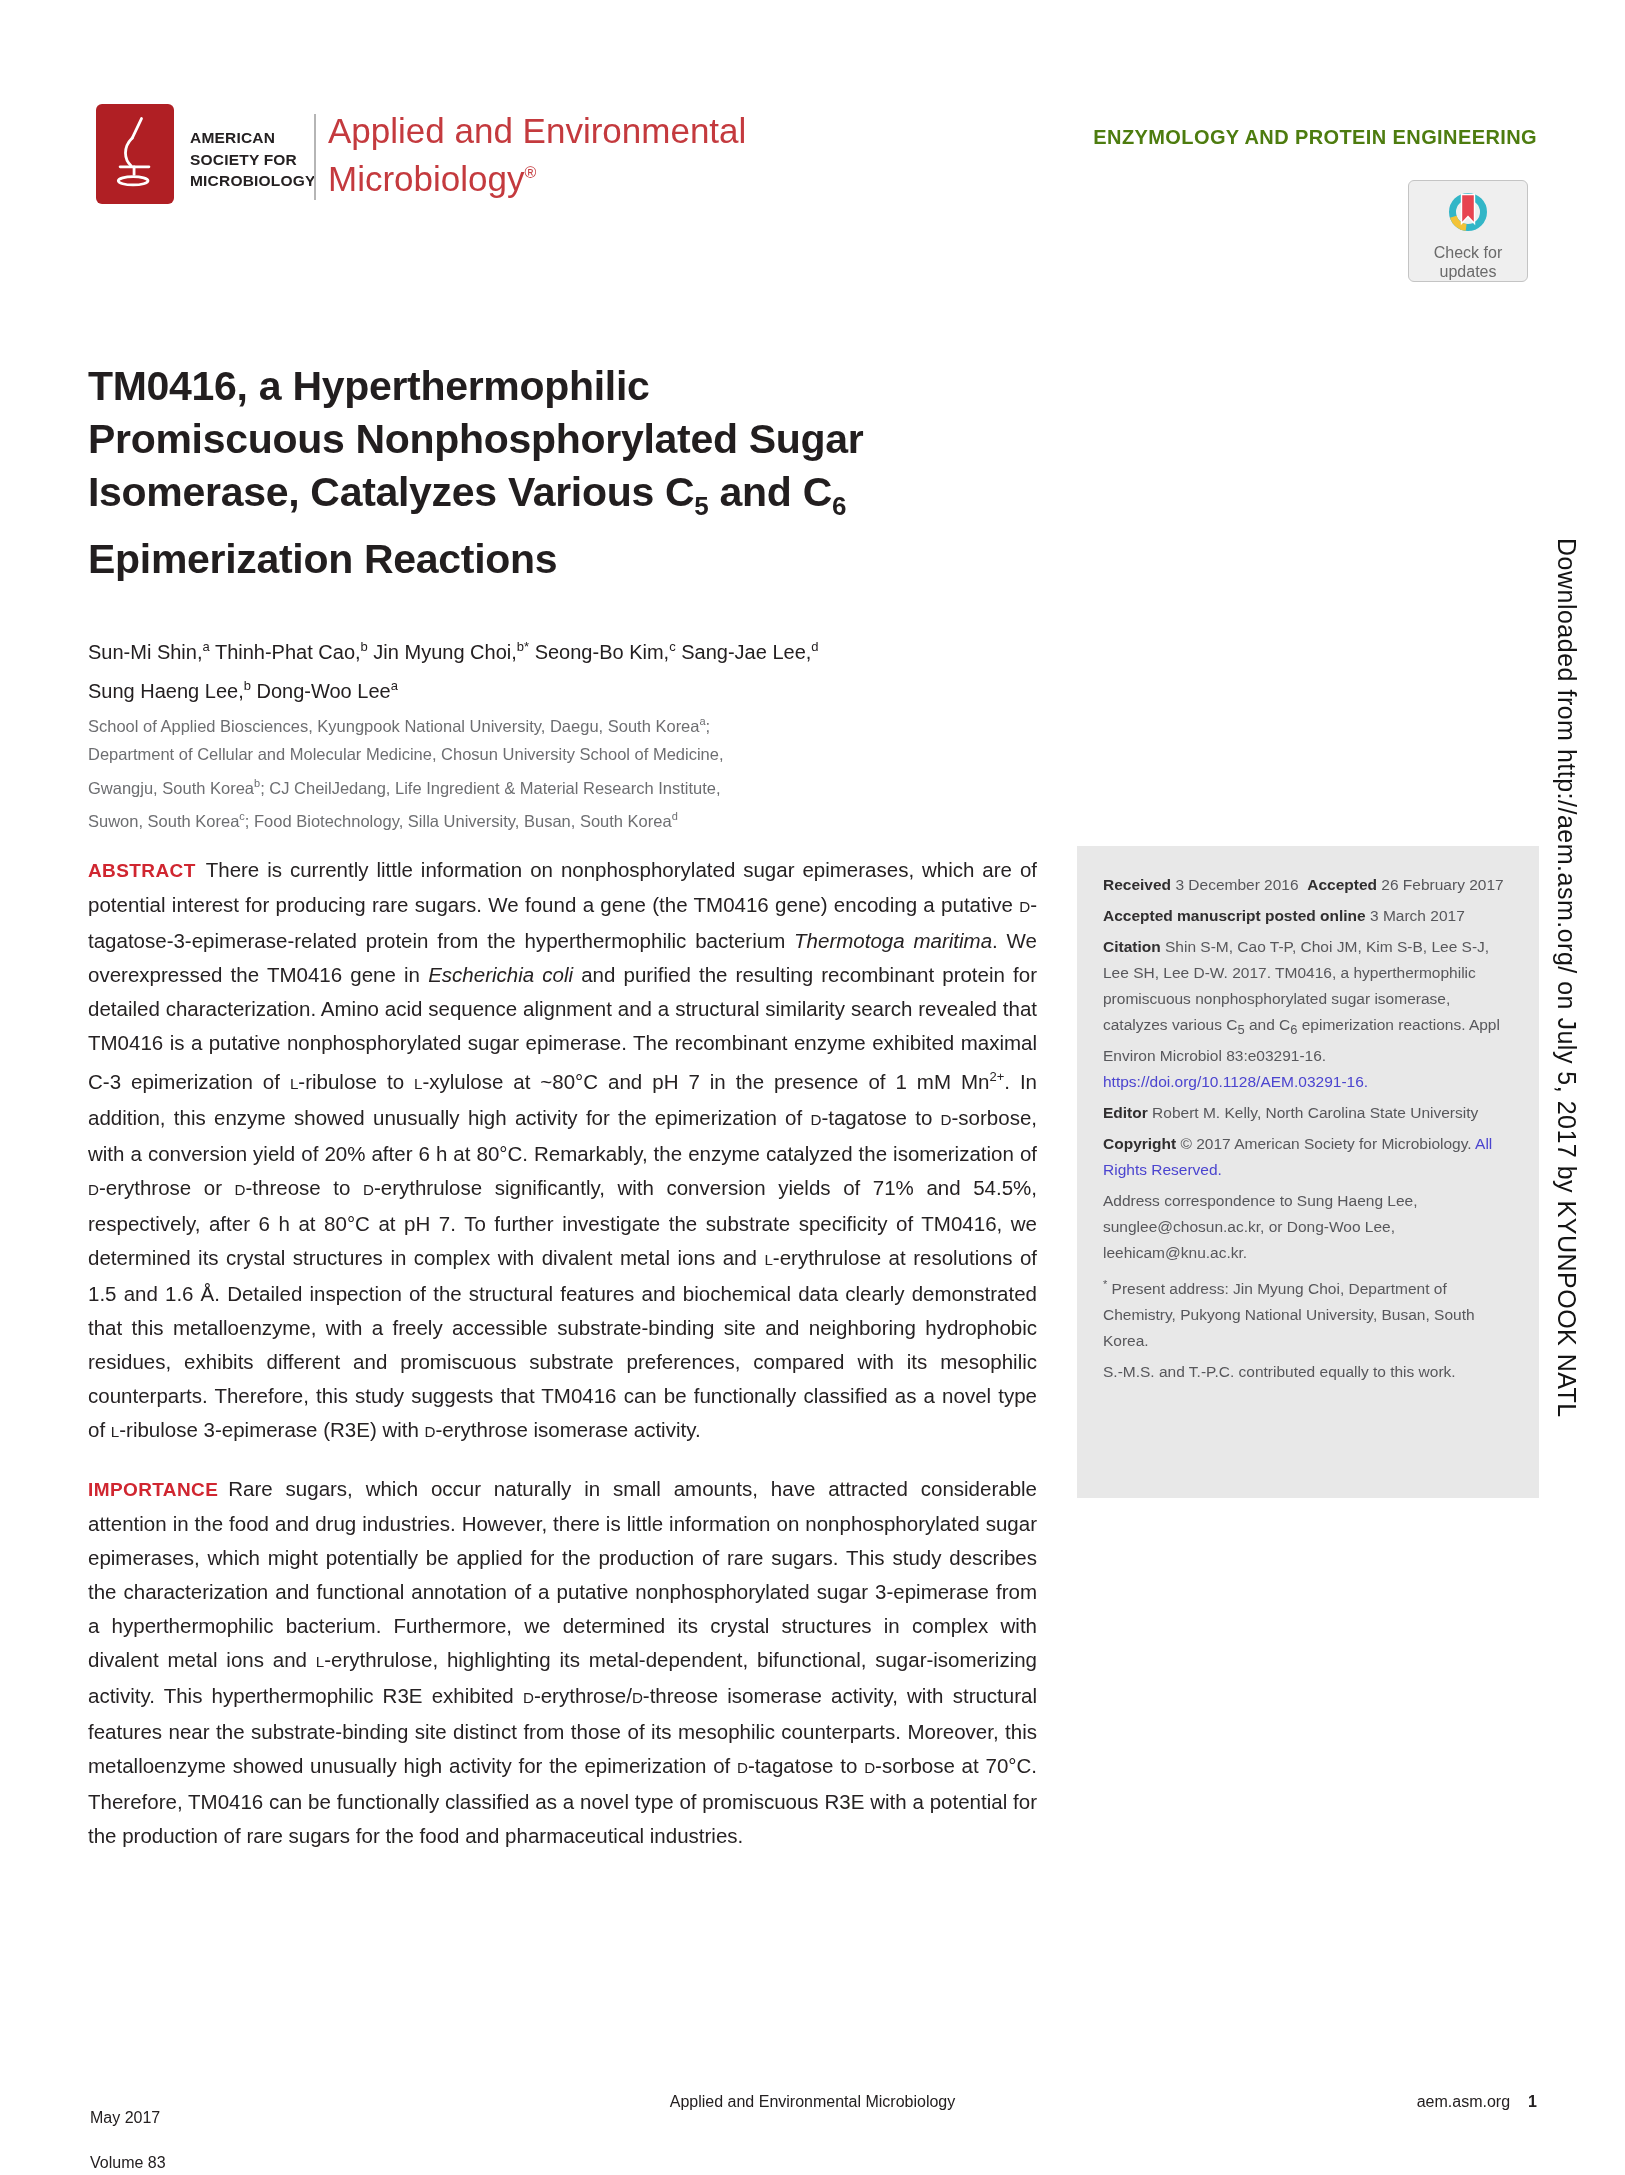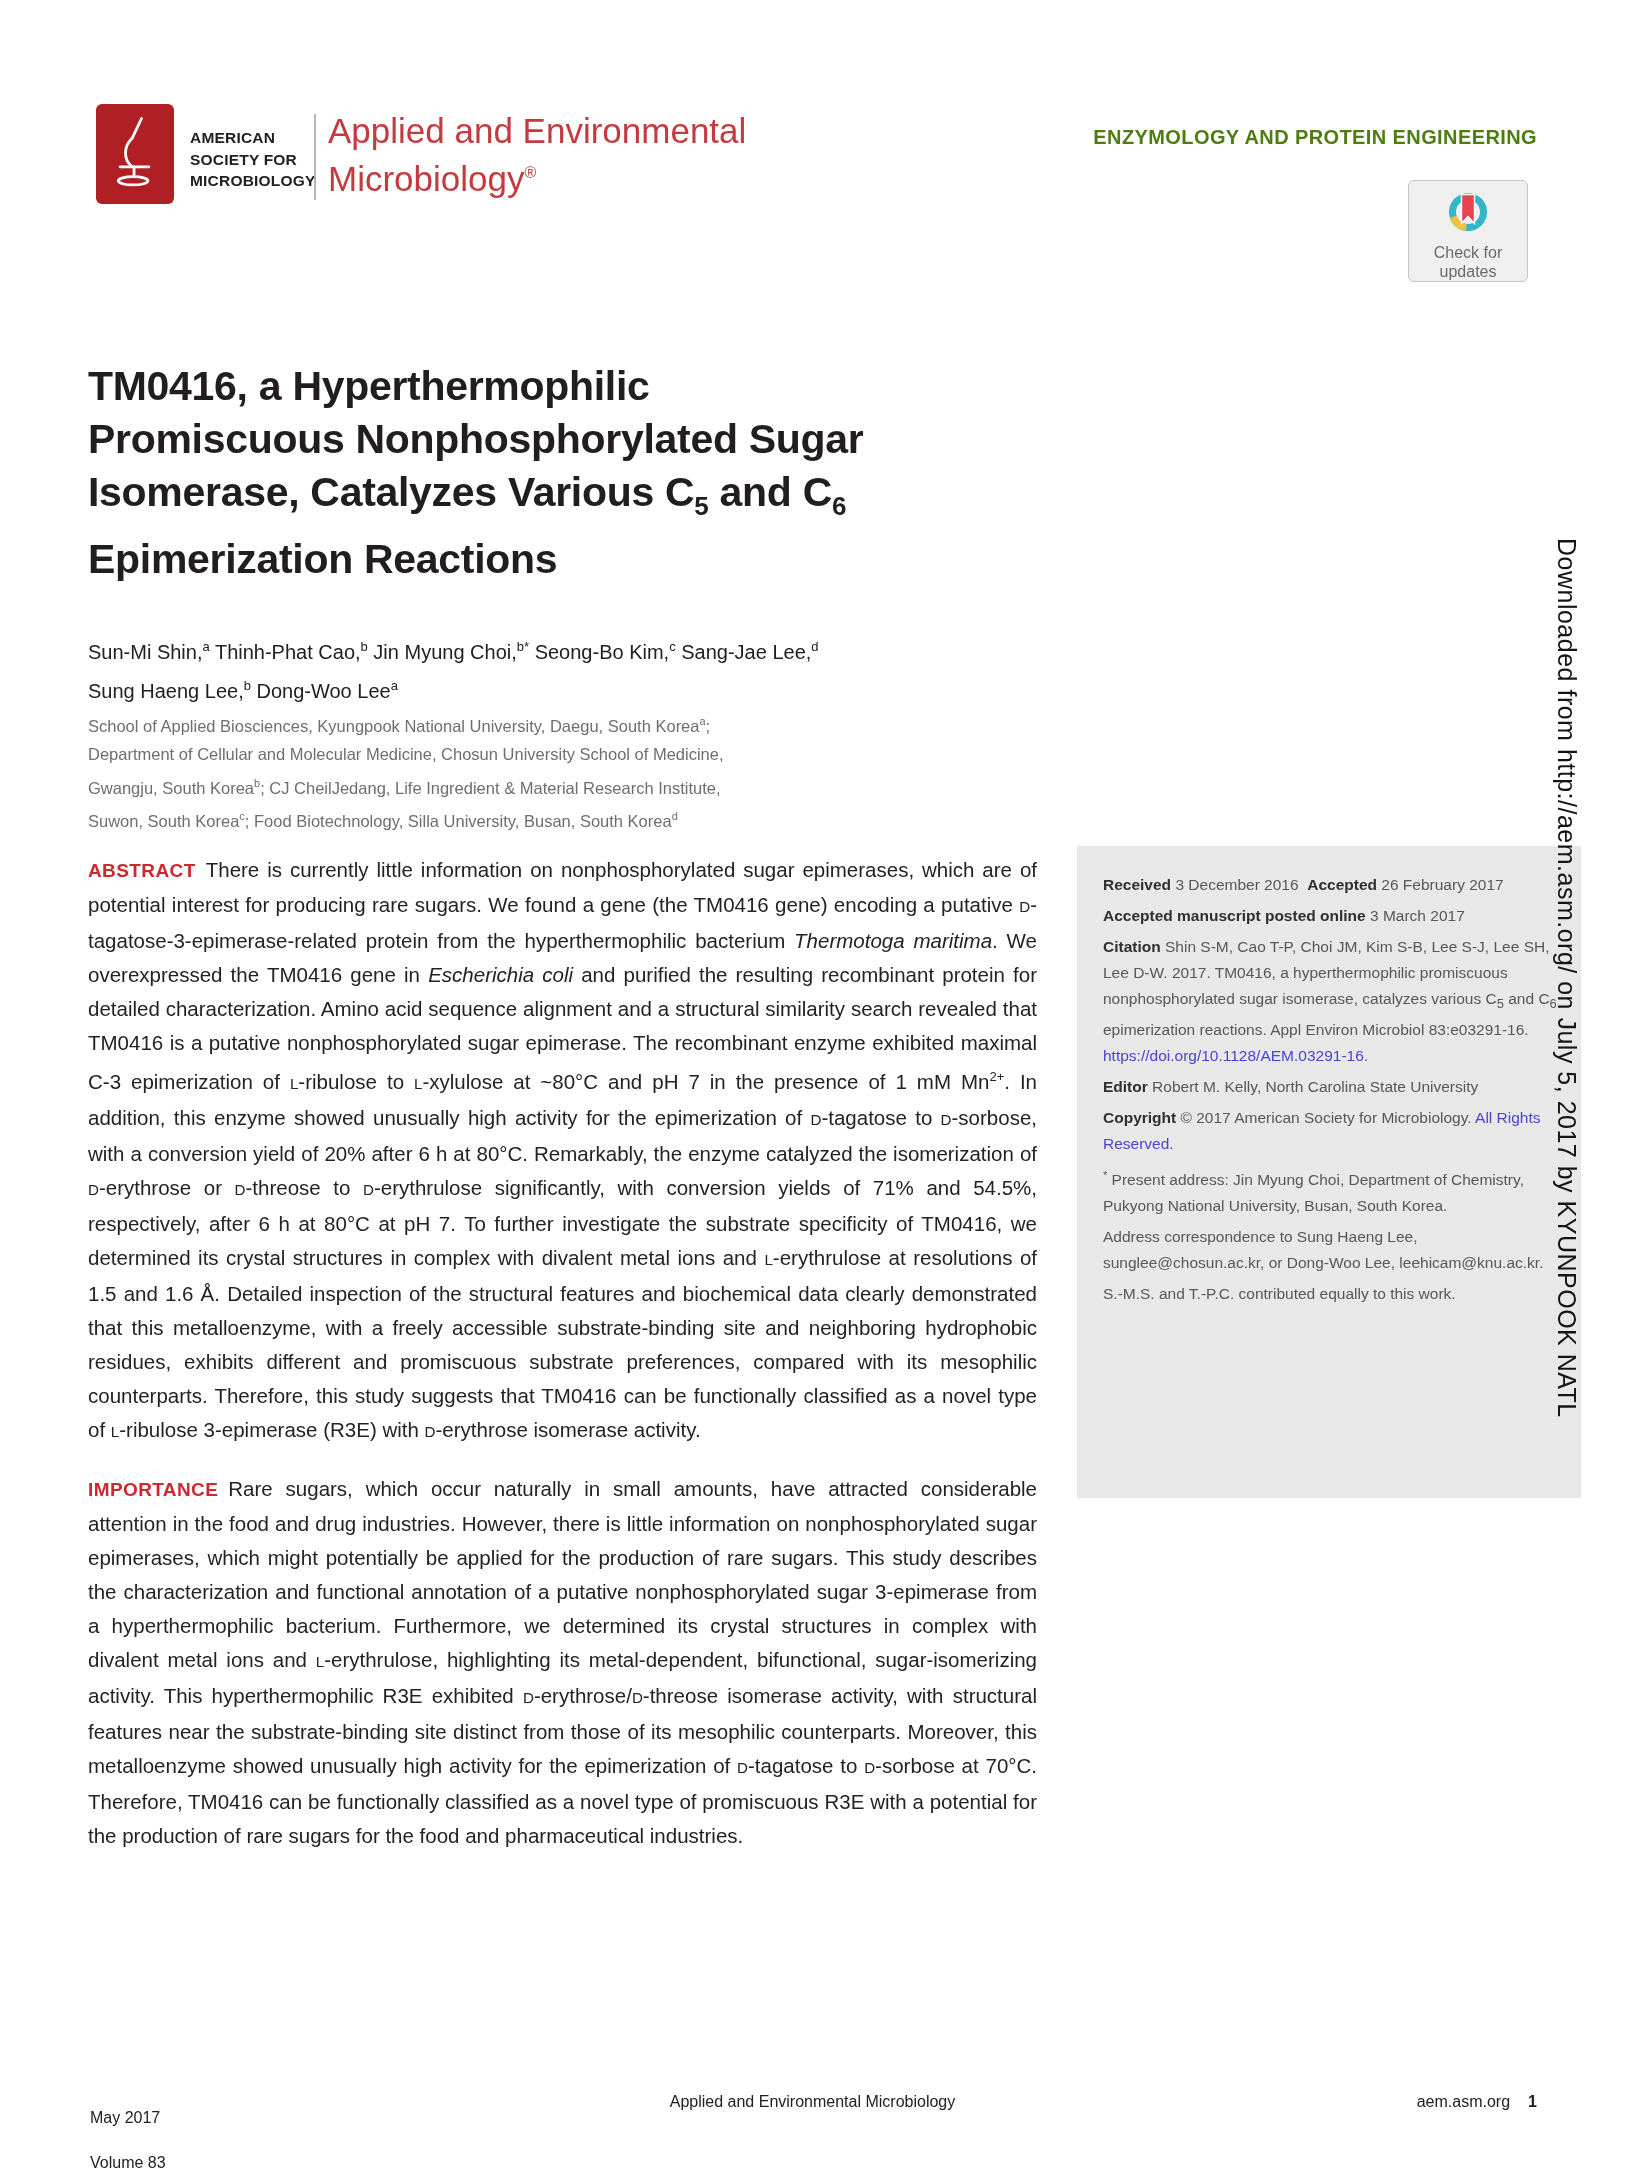--- a/index.html
+++ b/index.html
@@ -57,21 +57,21 @@
   .para {
     font-size:20.5px; line-height:34px; text-align:justify; margin:0; color:#262223;
   }
   .para + .para { margin-top:23px; }
   .plabel { color:#d02630; font-weight:bold; letter-spacing:0.4px; margin-right:10px; font-size:19px; }
   .sc { font-size:0.74em; }
   .para sup { font-size:13px; }
 
   
   .sidebar {
-    position:absolute; left:1077px; top:846px; width:504px; height:652px;
+    position:absolute; left:1077px; top:846px; width:462px; height:652px;
     background:#e8e8e8; box-sizing:border-box; padding:26px 24px 18px 26px;
   }
   .sidebar p { margin:0 0 5px 0; font-size:15.5px; line-height:26px; color:#57575b; }
   .sidebar b { color:#302e2f; }
   .sidebar sup { font-size:11px; }
   .doi-link { color:#4b44cf; text-decoration:none; cursor:pointer; }
 
   
   .watermark {
     position:absolute; left:1552px; top:538px;
@@ -139,22 +139,22 @@
   <p class="para"><span class="plabel">ABSTRACT</span><span>There is currently little information on nonphosphorylated sugar epimerases, which are of potential interest for producing rare sugars. We found a gene (the TM0416 gene) encoding a putative <span class="sc">D</span>-tagatose-3-epimerase-related protein from the hyperthermophilic bacterium <i>Thermotoga maritima</i>. We overexpressed the TM0416 gene in <i>Escherichia coli</i> and purified the resulting recombinant protein for detailed characterization. Amino acid sequence alignment and a structural similarity search revealed that TM0416 is a putative nonphosphorylated sugar epimerase. The recombinant enzyme exhibited maximal C-3 epimerization of <span class="sc">L</span>-ribulose to <span class="sc">L</span>-xylulose at ~80°C and pH 7 in the presence of 1 mM Mn<sup>2+</sup>. In addition, this enzyme showed unusually high activity for the epimerization of <span class="sc">D</span>-tagatose to <span class="sc">D</span>-sorbose, with a conversion yield of 20% after 6 h at 80°C. Remarkably, the enzyme catalyzed the isomerization of <span class="sc">D</span>-erythrose or <span class="sc">D</span>-threose to <span class="sc">D</span>-erythrulose significantly, with conversion yields of 71% and 54.5%, respectively, after 6 h at 80°C at pH 7. To further investigate the substrate specificity of TM0416, we determined its crystal structures in complex with divalent metal ions and <span class="sc">L</span>-erythrulose at resolutions of 1.5 and 1.6 Å. Detailed inspection of the structural features and biochemical data clearly demonstrated that this metalloenzyme, with a freely accessible substrate-binding site and neighboring hydrophobic residues, exhibits different and promiscuous substrate preferences, compared with its mesophilic counterparts. Therefore, this study suggests that TM0416 can be functionally classified as a novel type of <span class="sc">L</span>-ribulose 3-epimerase (R3E) with <span class="sc">D</span>-erythrose isomerase activity.</span></p>
   <p class="para"><span class="plabel">IMPORTANCE</span><span>Rare sugars, which occur naturally in small amounts, have attracted considerable attention in the food and drug industries. However, there is little information on nonphosphorylated sugar epimerases, which might potentially be applied for the production of rare sugars. This study describes the characterization and functional annotation of a putative nonphosphorylated sugar 3-epimerase from a hyperthermophilic bacterium. Furthermore, we determined its crystal structures in complex with divalent metal ions and <span class="sc">L</span>-erythrulose, highlighting its metal-dependent, bifunctional, sugar-isomerizing activity. This hyperthermophilic R3E exhibited <span class="sc">D</span>-erythrose/<span class="sc">D</span>-threose isomerase activity, with structural features near the substrate-binding site distinct from those of its mesophilic counterparts. Moreover, this metalloenzyme showed unusually high activity for the epimerization of <span class="sc">D</span>-tagatose to <span class="sc">D</span>-sorbose at 70°C. Therefore, TM0416 can be functionally classified as a novel type of promiscuous R3E with a potential for the production of rare sugars for the food and pharmaceutical industries.</span></p>
 </div>
 
 <div class="sidebar">
   <p><b>Received</b> 3 December 2016&nbsp;&nbsp;<b>Accepted</b> 26 February 2017</p>
   <p><b>Accepted manuscript posted online</b> 3 March 2017</p>
   <p><b>Citation</b> Shin S-M, Cao T-P, Choi JM, Kim S-B, Lee S-J, Lee SH, Lee D-W. 2017. TM0416, a hyperthermophilic promiscuous nonphosphorylated sugar isomerase, catalyzes various C<sub>5</sub> and C<sub>6</sub> epimerization reactions. Appl Environ Microbiol 83:e03291-16. <a class="doi-link">https://doi.org/10.1128/AEM.03291-16.</a></p>
   <p><b>Editor</b> Robert M. Kelly, North Carolina State University</p>
   <p><b>Copyright</b> © 2017 American Society for Microbiology. <a class="doi-link">All Rights Reserved.</a></p>
+  <p>Address correspondence to Sung Haeng Lee, sunglee@chosun.ac.kr, or Dong-Woo Lee, leehicam@knu.ac.kr.</p>
   <p><sup>*</sup>&nbsp;Present address: Jin Myung Choi, Department of Chemistry, Pukyong National University, Busan, South Korea.</p>
-  <p>Address correspondence to Sung Haeng Lee, sunglee@chosun.ac.kr, or Dong-Woo Lee, leehicam@knu.ac.kr.</p>
   <p>S.-M.S. and T.-P.C. contributed equally to this work.</p>
 </div>
 
 <div class="watermark">Downloaded from http://aem.asm.org/ on July 5, 2017 by KYUNPOOK NATL</div>
 
 <div class="footer">
   <div class="footer-left">
     <span>May 2017</span>
     <span>Volume 83</span>
     <span>Issue 10</span>

